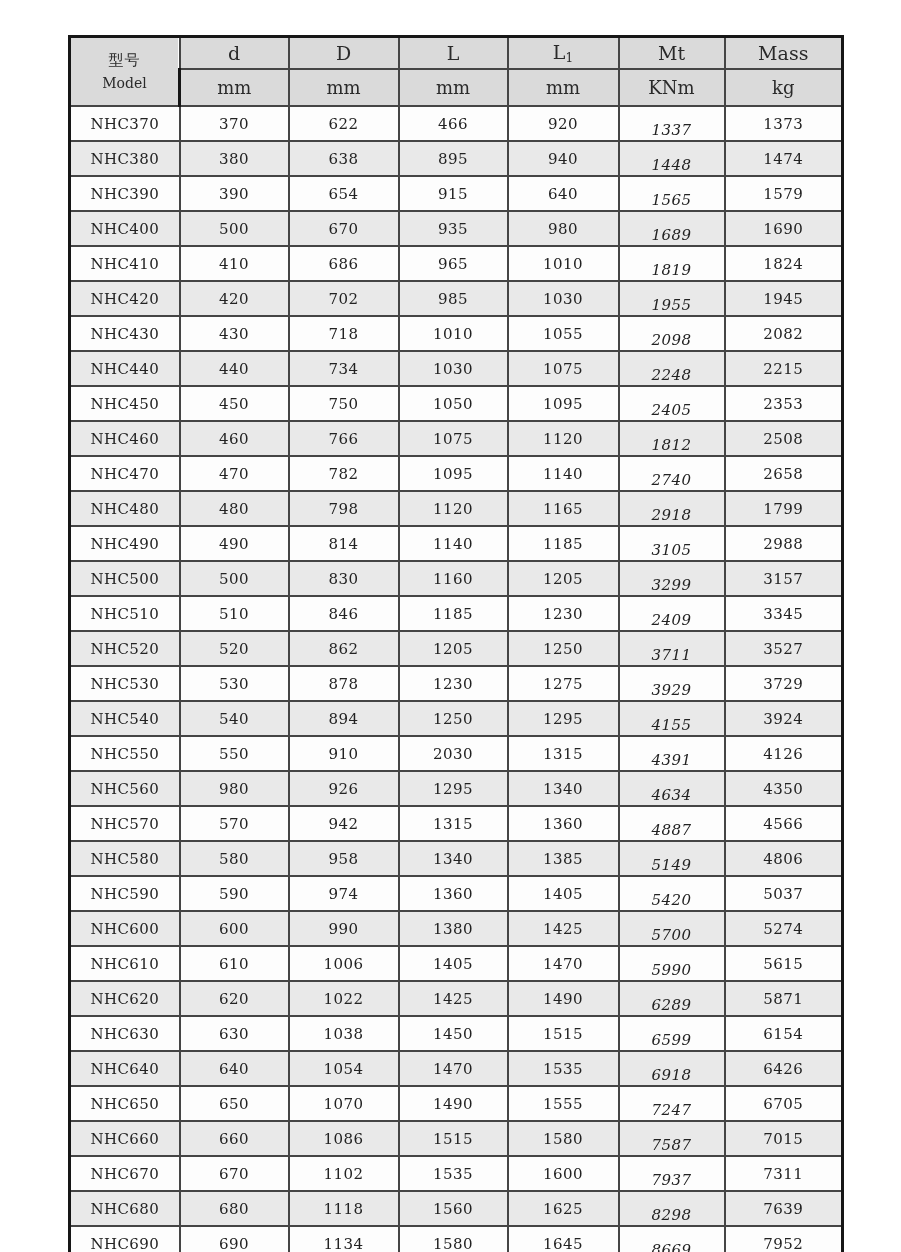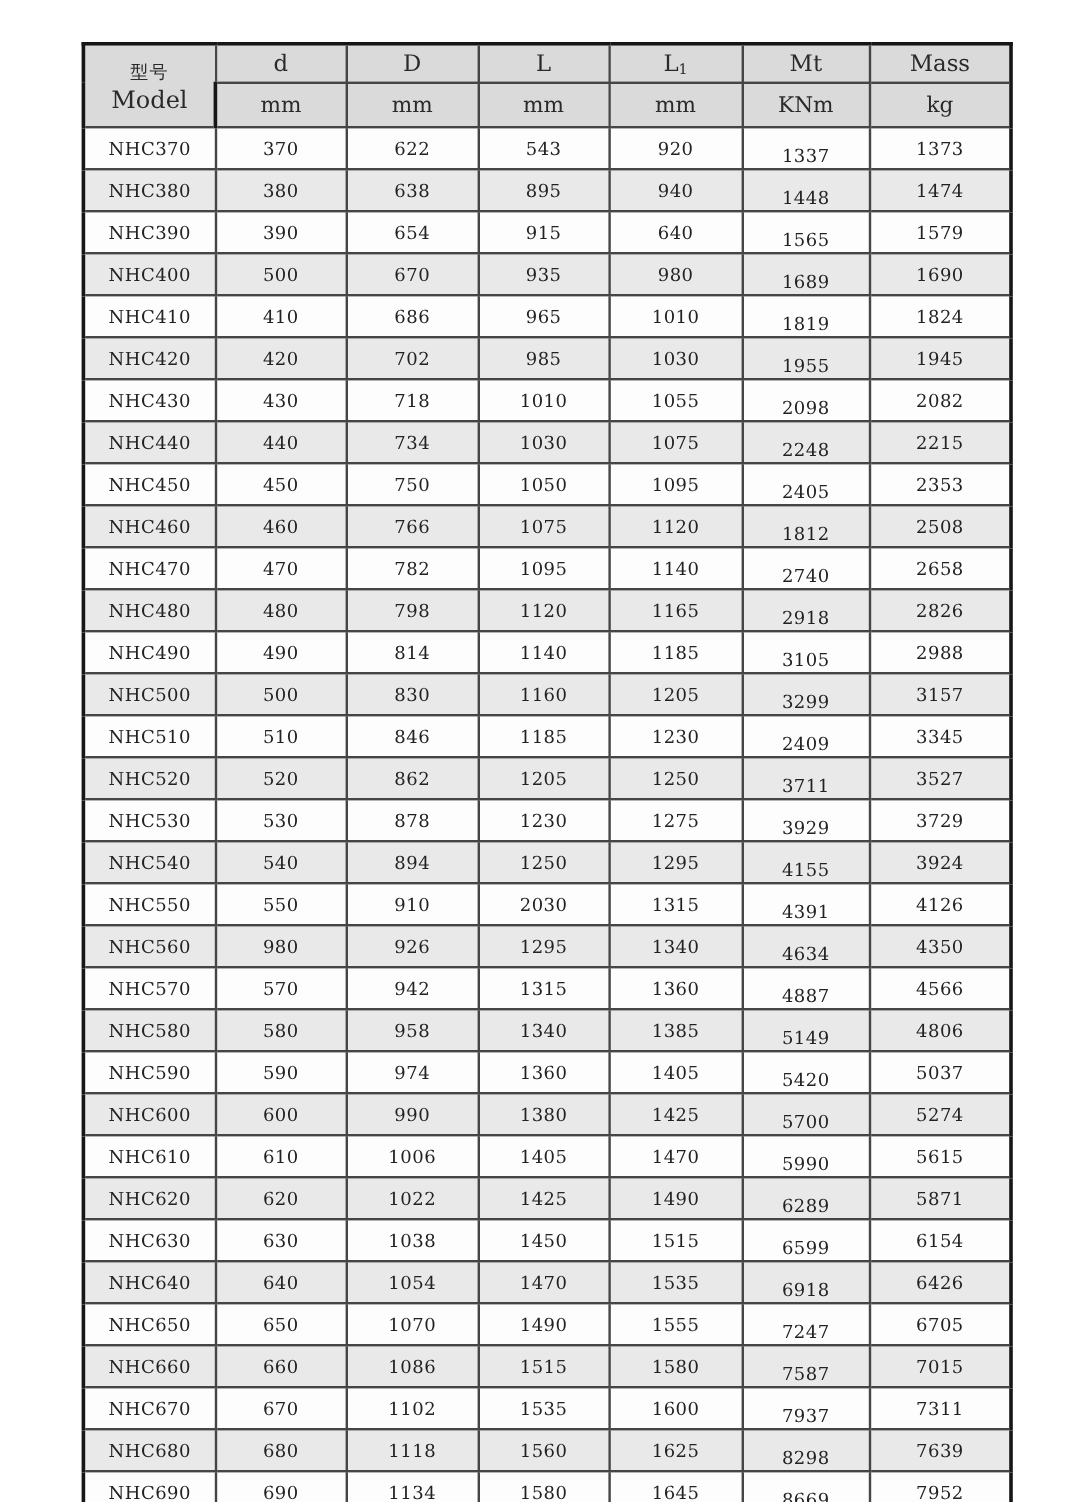--- a/index.html
+++ b/index.html
@@ -54,31 +54,31 @@
 
   table.spec thead th {
     background: #dadada;
     font-size: 19px;
     color: #2a2a2a;
   }
   table.spec thead tr.h1 th { height: 30px; }
   table.spec thead tr.h2 th { height: 35px; font-size: 18px; margin-top: 20px; }
   th.model-head { height: 67px; }
   .model-head .zh { font-size: 15px; line-height: 22px; letter-spacing: 1px; }
-  .model-head .en { font-size: 20px; line-height: 24px; }
+  .model-head .en { font-size: 14px; line-height: 24px; }
   th sub { font-size: 12px; vertical-align: -3px; }
 
   table.spec tbody td {
     height: 33px;
     font-size: 15px;
     background: #fdfdfd;
     letter-spacing: 0.4px;
   }
   table.spec tbody tr:nth-child(even) td { background: #e9e9e9; }
-  table.spec tbody td.c-mt span { display: inline-block; transform: translateY(6px); }
+  table.spec tbody td.c-mt span { display: inline-block; transform: translateY(6px); font-style: italic; }
 </style>
 </head>
 <body>
 
 <div class="page">
   <table class="spec">
     <colgroup>
       <col class="c0">
         <col class="c1">
         <col class="c2">
@@ -107,21 +107,21 @@
         <th>mm</th>
         <th>KNm</th>
         <th>kg</th>
       </tr>
     </thead>
     <tbody>
         <tr>
       <td class="c-model">NHC370</td>
       <td class="c-d">370</td>
       <td class="c-dd">622</td>
-      <td class="c-l">543</td>
+      <td class="c-l">466</td>
       <td class="c-l1">920</td>
       <td class="c-mt"><span>1337</span></td>
       <td class="c-mass">1373</td>
     </tr>
         <tr>
       <td class="c-model">NHC380</td>
       <td class="c-d">380</td>
       <td class="c-dd">638</td>
       <td class="c-l">895</td>
       <td class="c-l1">940</td>
@@ -209,21 +209,21 @@
       <td class="c-mt"><span>2740</span></td>
       <td class="c-mass">2658</td>
     </tr>
         <tr>
       <td class="c-model">NHC480</td>
       <td class="c-d">480</td>
       <td class="c-dd">798</td>
       <td class="c-l">1120</td>
       <td class="c-l1">1165</td>
       <td class="c-mt"><span>2918</span></td>
-      <td class="c-mass">2826</td>
+      <td class="c-mass">1799</td>
     </tr>
         <tr>
       <td class="c-model">NHC490</td>
       <td class="c-d">490</td>
       <td class="c-dd">814</td>
       <td class="c-l">1140</td>
       <td class="c-l1">1185</td>
       <td class="c-mt"><span>3105</span></td>
       <td class="c-mass">2988</td>
     </tr>

